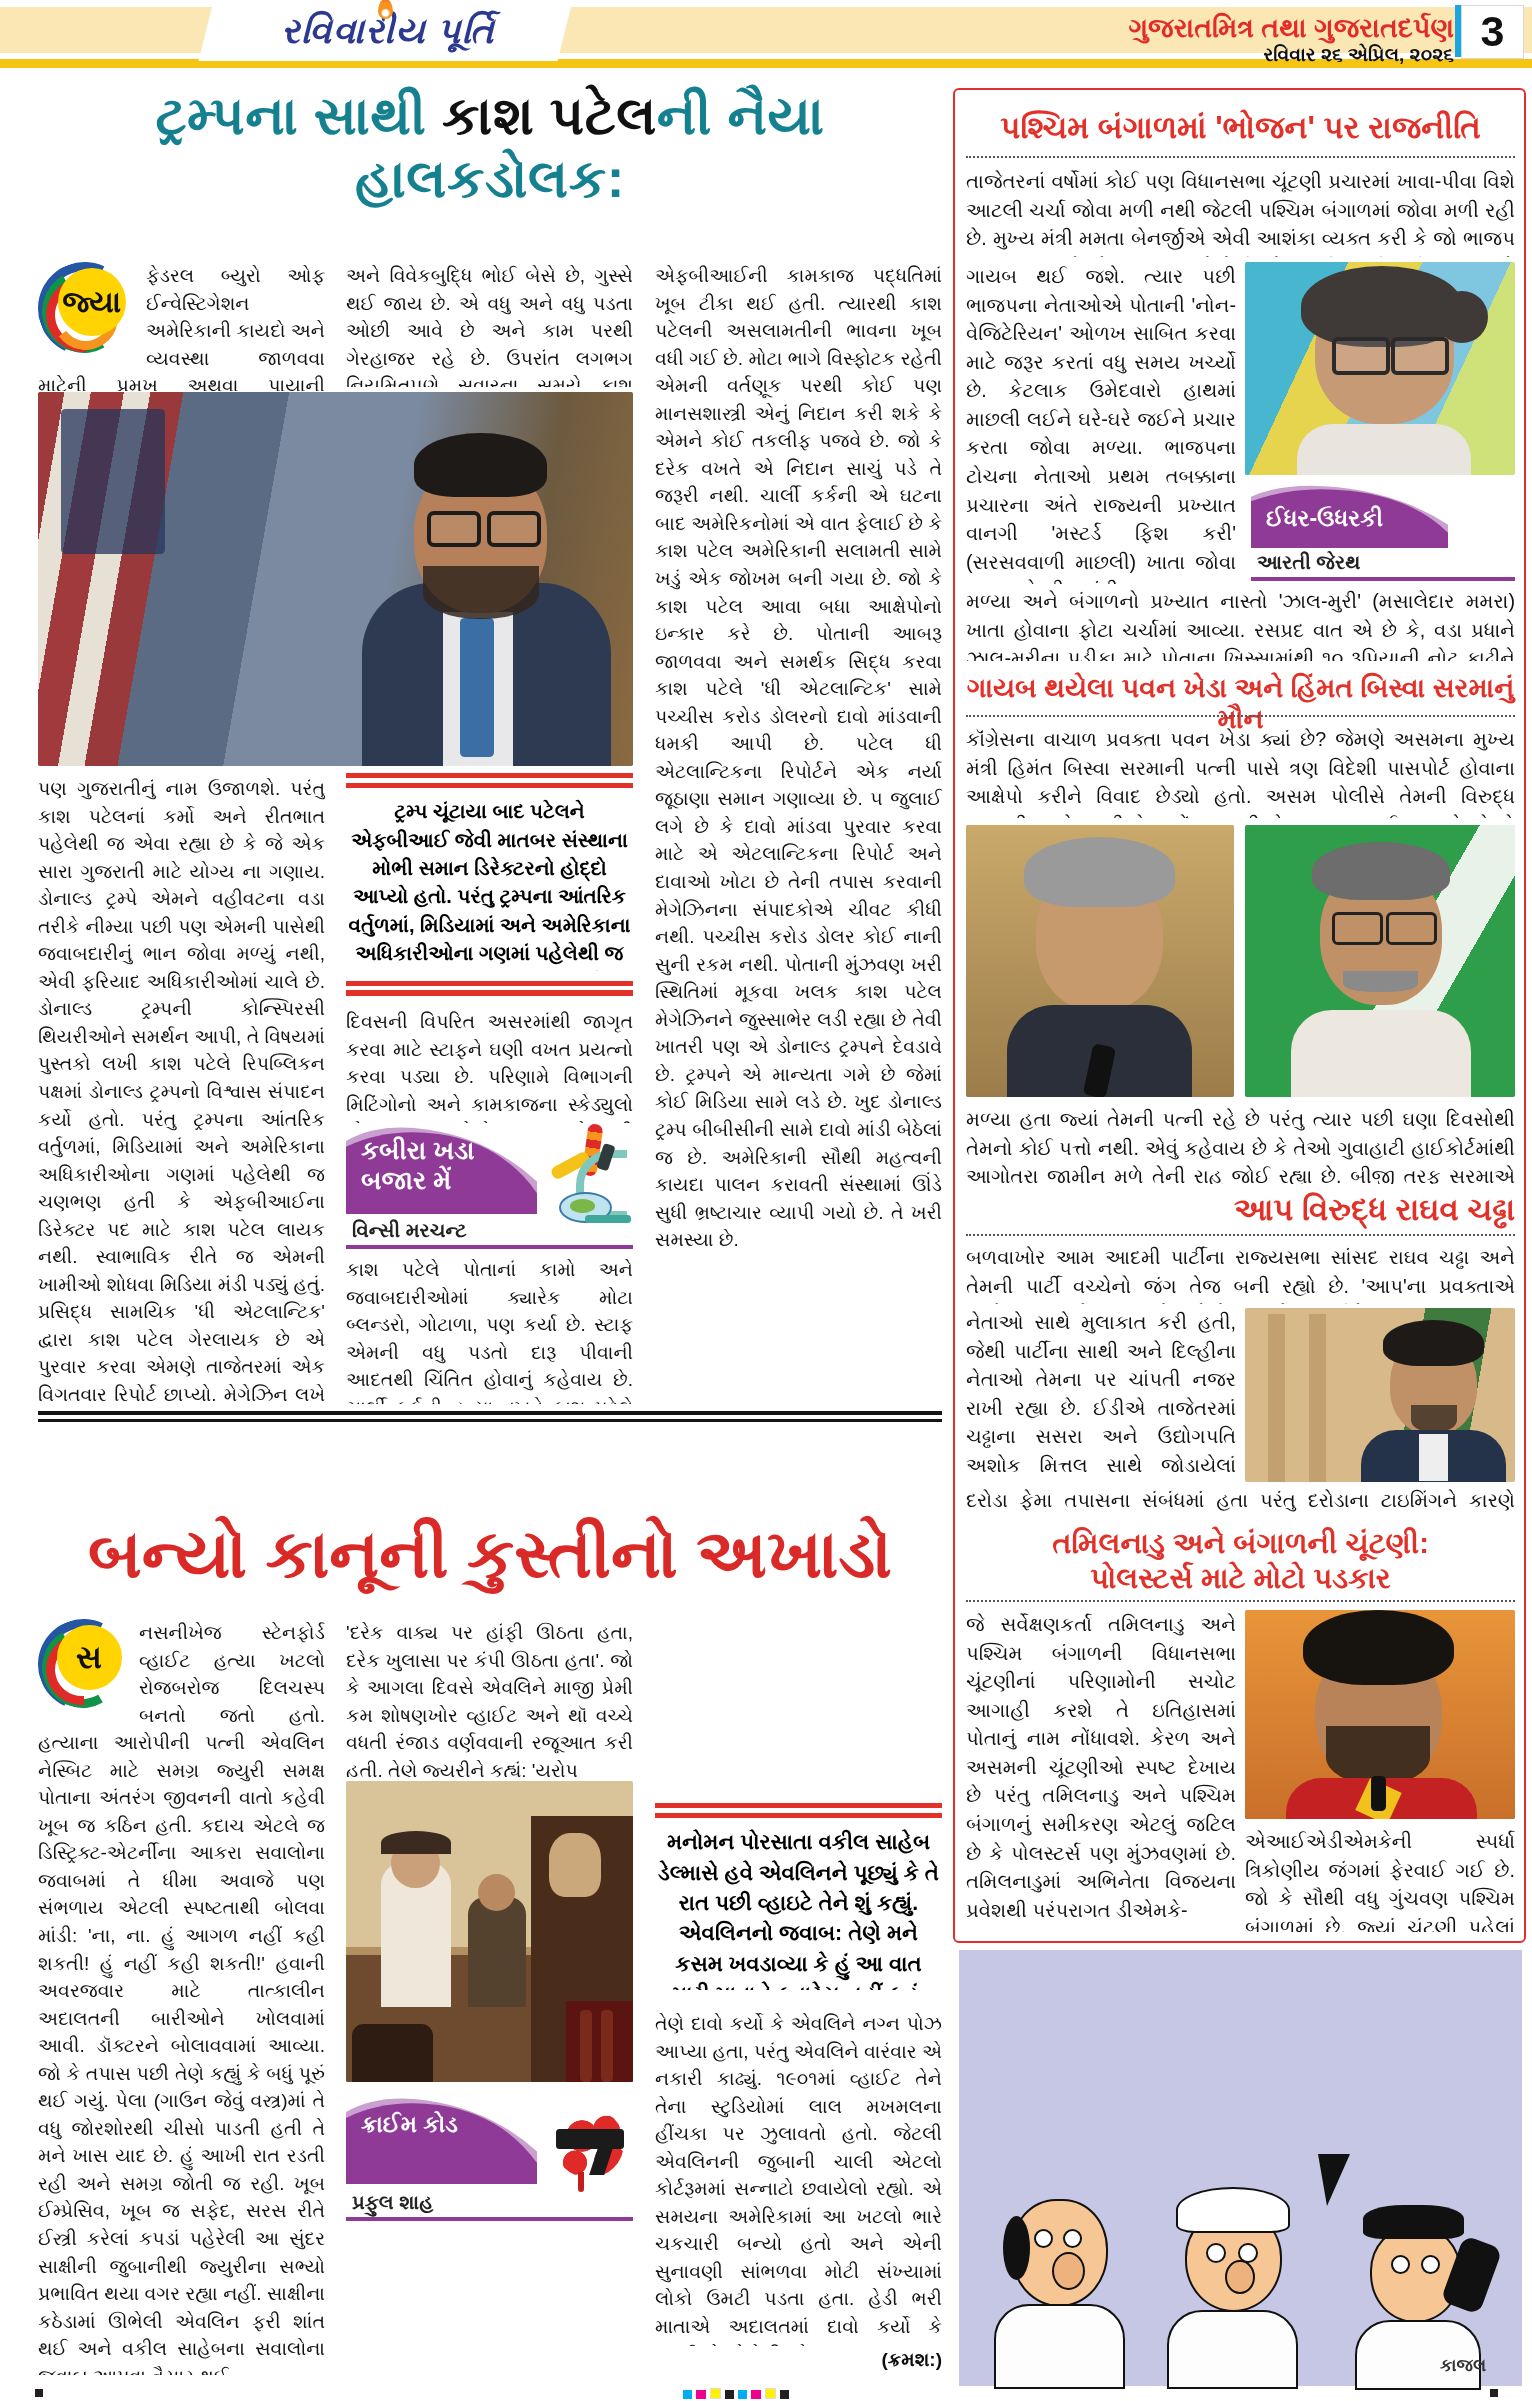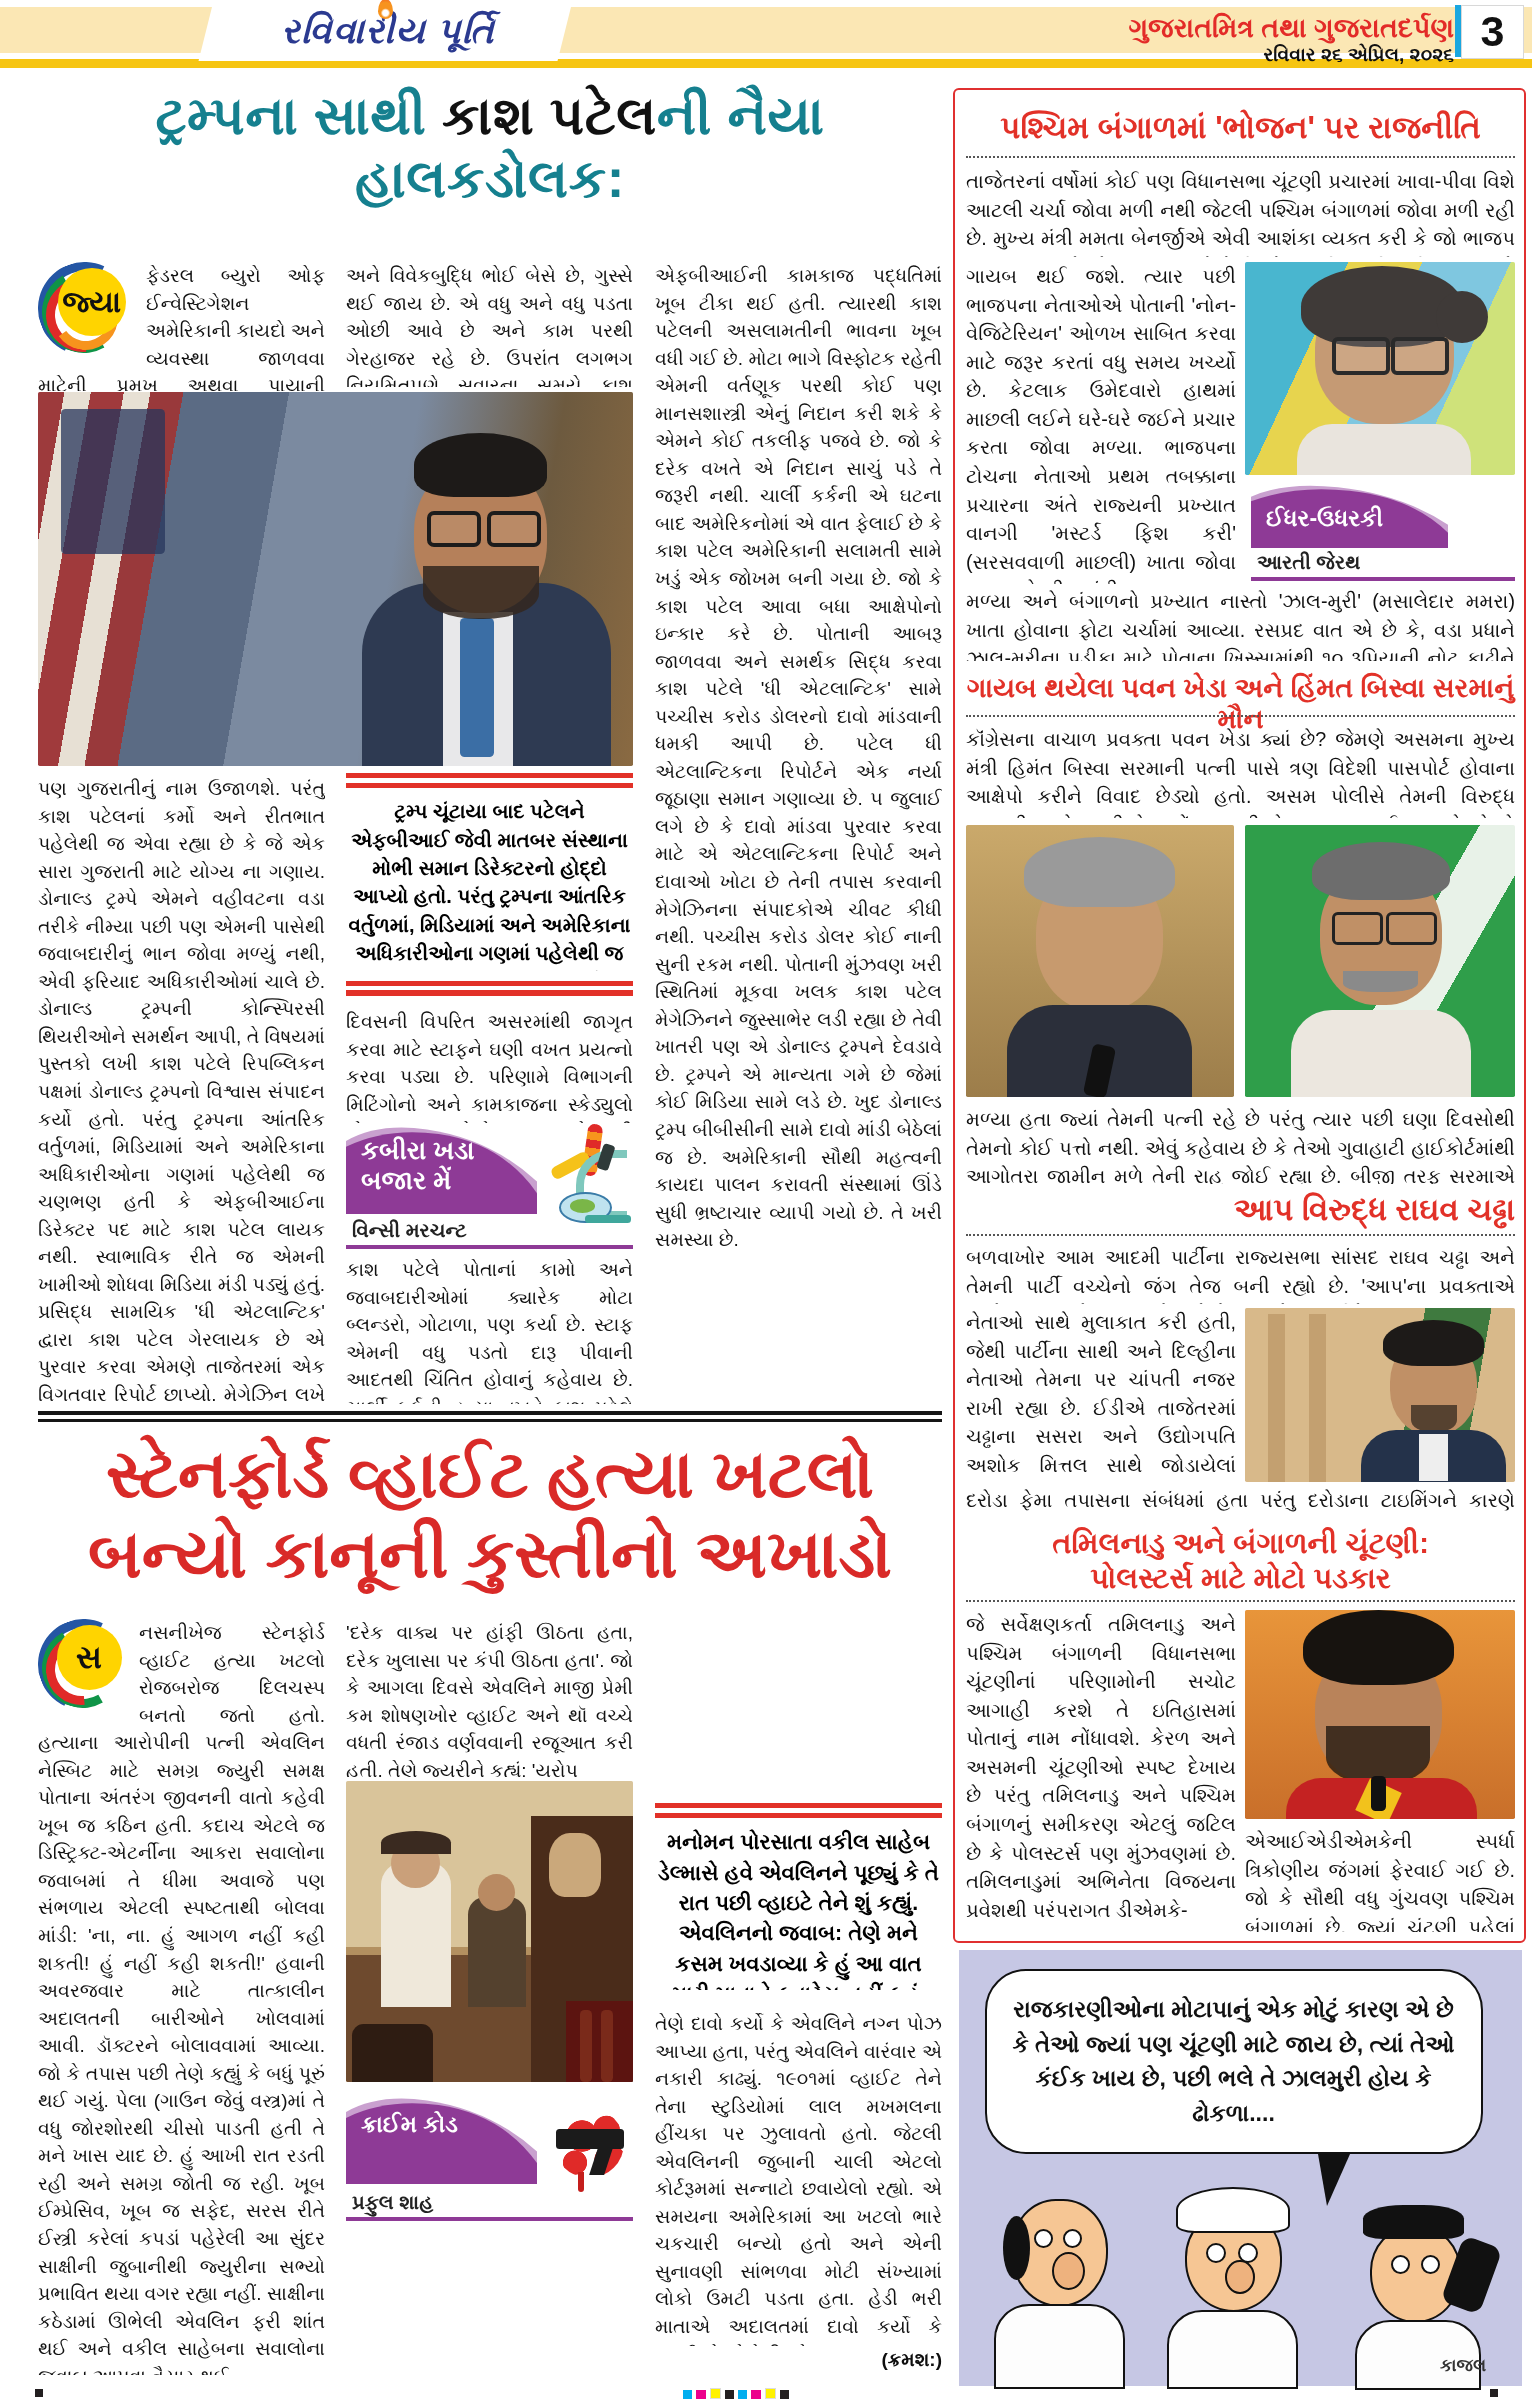--- a/index.html
+++ b/index.html
@@ -147,21 +147,20 @@
   <div class="abs byline" style="left:352px;top:1219px;">વિન્સી મરચન્ટ</div>
   <div class="abs prule" style="left:346px;top:1245px;width:287px;"></div>
 
   <div class="abs body-txt" style="left:346px;top:1256px;width:287px;height:148px;">કાશ પટેલે પોતાનાં કામો અને જવાબદારીઓમાં ક્યારેક મોટા બ્લન્ડરો, ગોટાળા, પણ કર્યા છે. સ્ટાફ એમની વધુ પડતો દારૂ પીવાની આદતથી ચિંતિત હોવાનું કહેવાય છે. ચાર્લી કર્કની હત્યા વખતે કાશ પટેલે જાહેર કરેલી માહિતી ખોટી પાડી હતી. વાસ્તવમાં ગોળી ચલાવનારો કોઈ અલગ જ શખ્સ હતો. એ વખતે અમેરિકાભરમાં કાશ પટેલ અને</div>
 
   <div class="abs" style="left:38px;top:1411px;width:904px;">
     <div class="blk-rule"></div>
     <div class="blk-rule" style="margin-top:4px;"></div>
   </div>
 
-  <div class="abs center a2head" style="left:38px;top:1435px;width:904px;">સ્ટેનફોર્ડ વ્હાઈટ હત્યા ખટલો</div>
   <div class="abs center a2head" style="left:38px;top:1515px;width:904px;">બન્યો કાનૂની કુસ્તીનો અખાડો</div>
 
   <div class="abs body-txt" style="left:38px;top:1619px;width:287px;height:756px;">
     <div class="clogo" style="float:left;width:93px;height:87px;margin:0 8px 3.5px 0;">
       <div class="ring" style="left:0;top:0;width:73px;height:73px;border-left-color:#2456a4;border-top-color:#2456a4;transform:rotate(-20deg);"></div>
       <div class="ring" style="left:3.5px;top:8px;width:63px;height:63px;border-left-color:#0f9447;border-bottom-color:#0f9447;transform:rotate(15deg);"></div>
       <div class="ring" style="left:8px;top:15px;width:53px;height:53px;border-left-color:#e02a28;border-bottom-color:#e02a28;transform:rotate(40deg);"></div>
       <div class="yc" style="left:18.5px;top:5.8px;width:65px;height:65px;font-size:32px;">સ</div>
     </div>
     <span>નસનીખેજ સ્ટેનફોર્ડ વ્હાઈટ હત્યા ખટલો રોજબરોજ દિલચસ્પ બનતો જતો હતો. હત્યાના આરોપીની પત્ની એવલિન નેસ્બિટ માટે સમગ્ર જ્યુરી સમક્ષ પોતાના અંતરંગ જીવનની વાતો કહેવી ખૂબ જ કઠિન હતી. કદાચ એટલે જ ડિસ્ટ્રિક્ટ-એટર્નીના આકરા સવાલોના જવાબમાં તે ધીમા અવાજે પણ સંભળાય એટલી સ્પષ્ટતાથી બોલવા માંડી: 'ના, ના. હું આગળ નહીં કહી શકતી! હું નહીં કહી શકતી!' હવાની અવરજવાર માટે તાત્કાલીન અદાલતની બારીઓને ખોલવામાં આવી. ડૉક્ટરને બોલાવવામાં આવ્યા. જો કે તપાસ પછી તેણે કહ્યું કે બધું પૂરું થઈ ગયું. પેલા (ગાઉન જેવું વસ્ત્ર)માં તે વધુ જોરશોરથી ચીસો પાડતી હતી તે મને ખાસ યાદ છે. હું આખી રાત રડતી રહી અને સમગ્ર જોતી જ રહી. ખૂબ ઈમ્પ્રેસિવ, ખૂબ જ સફેદ, સરસ રીતે ઈસ્ત્રી કરેલાં કપડાં પહેરેલી આ સુંદર સાક્ષીની જુબાનીથી જ્યુરીના સભ્યો પ્રભાવિત થયા વગર રહ્યા નહીં. સાક્ષીના કઠેડામાં ઊભેલી એવલિન ફરી શાંત થઈ અને વકીલ સાહેબના સવાલોના જવાબ આપવા તૈયાર થઈ.</span>
@@ -283,23 +282,20 @@
     <div style="left:70px;top:35px;width:127px;height:139px;background:#b9835a;border-radius:46%;"></div>
     <div style="left:58px;top:0px;width:151px;height:75px;background:#17130f;border-radius:50% 50% 40% 40%;"></div>
     <div style="left:81px;top:116px;width:104px;height:58px;background:#241a12;border-radius:0 0 46% 46%;opacity:.8;"></div>
     <div style="left:41px;top:168px;width:191px;height:41px;background:#c42222;border-radius:35px 35px 0 0;"></div>
     <div style="left:116px;top:174px;width:35px;height:35px;background:#f2c21c;transform:rotate(25deg);"></div>
     <div style="left:126px;top:166px;width:15px;height:35px;background:#111;border-radius:4.6px;"></div>
   </div>
   <div class="abs body-txt" style="left:1245px;top:1827px;width:270px;height:105px;font-size:19.7px;">એઆઈએડીએમકેની સ્પર્ધા ત્રિકોણીય જંગમાં ફેરવાઈ ગઈ છે. જો કે સૌથી વધુ ગુંચવણ પશ્ચિમ બંગાળમાં છે, જ્યાં ચૂંટણી પહેલાં 'એસઆઈઆર'ની કવાયતને કારણે કરોડો નામો મતદાર યાદીમાંથી આઘાપાછા થયા છે. એક્ઝિટ પોલ ખૂબ જ રસપ્રદ રહેશે. કયો પોલસ્ટર બંગાળ પર જોખમ લઈને સાચો પડશે.</div>
 
   <div class="abs cartoon" style="left:959px;top:1950px;width:563px;height:436px;">
-    <div class="bubble abs" style="left:25.5px;top:18.5px;width:498px;height:185px;display:flex;align-items:center;justify-content:center;padding:0 19.7px;box-sizing:border-box;">
-      <span class="bubble-txt">રાજકારણીઓના મોટાપાનું એક મોટું કારણ એ છે કે તેઓ જ્યાં પણ ચૂંટણી માટે જાય છે, ત્યાં તેઓ કંઈક ખાય છે, પછી ભલે તે ઝાલમુરી હોય કે ઢોકળા....</span>
-    </div>
     <div class="btail abs" style="left:359px;top:204px;"></div>
 
     <div class="abs" style="left:23px;top:249px;width:151px;height:187px;">
       <div class="abs" style="left:29px;top:0;width:93px;height:104px;background:#f6c694;border:2.9px solid #111;border-radius:46% 46% 50% 50%;"></div>
       <div class="abs" style="left:21px;top:17.4px;width:27px;height:64px;background:#111;border-radius:50%;"></div>
       <div class="abs" style="left:70px;top:53px;width:29px;height:34px;background:#eeb27e;border:2.3px solid #111;border-radius:50%;"></div>
       <div class="abs" style="left:52px;top:30px;width:15px;height:15px;background:#fff;border:2.3px solid #111;border-radius:50%;"></div>
       <div class="abs" style="left:81px;top:30px;width:15px;height:15px;background:#fff;border:2.3px solid #111;border-radius:50%;"></div>
       <div class="abs" style="left:11.6px;top:105px;width:127px;height:81px;background:#fdfdfd;border:2.9px solid #111;border-radius:35px 35px 0 0;"></div>
     </div>

